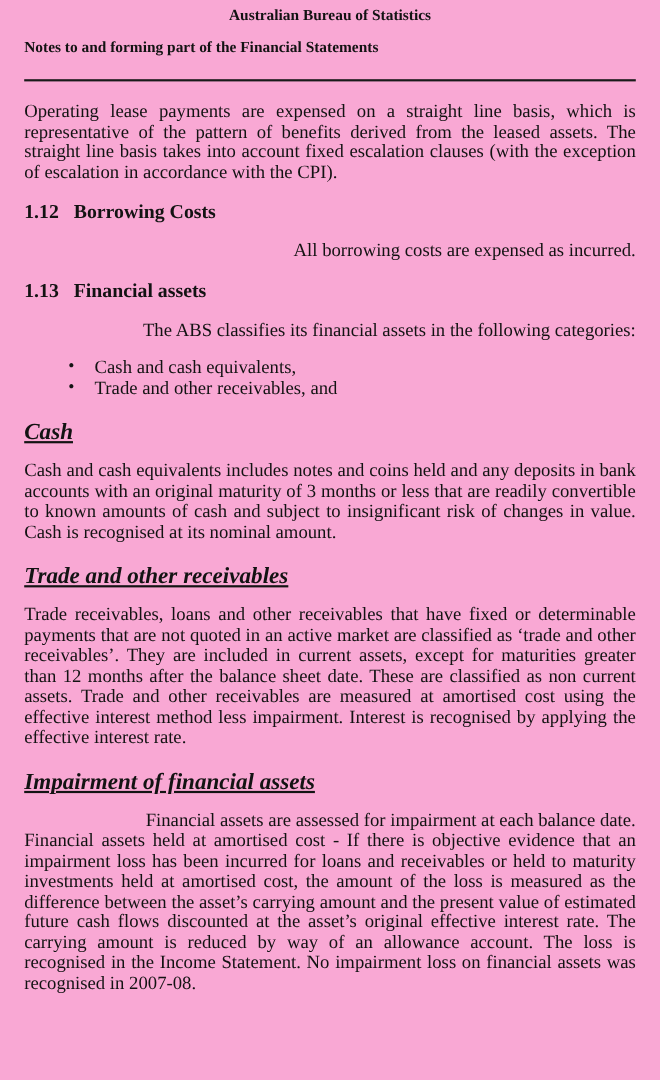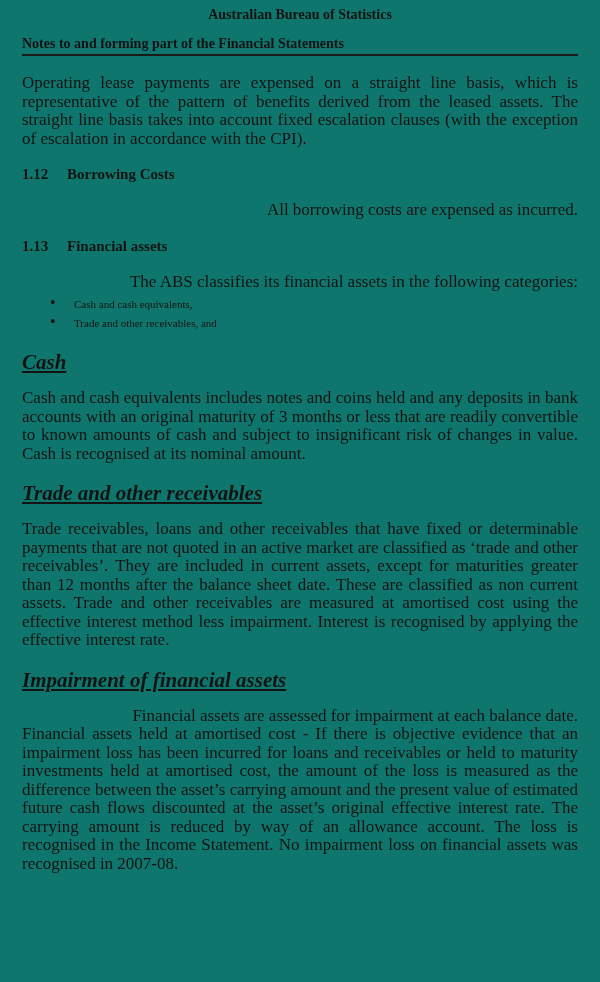--- a/index.html
+++ b/index.html
@@ -4,78 +4,78 @@
 <style>
   html, body {
     margin: 0;
     padding: 0;
     background: #ffffff;
   }
   .page {
     position: relative;
     width: 600px;
     height: 982px;
-    background: #0f766e;
+    background: #f9a8d4;
     box-sizing: border-box;
     padding: 6px 22px 0 22px;
     font-family: "Liberation Serif", "DejaVu Serif", serif;
     color: #131313;
     overflow: hidden;
   }
   .doc-title {
     text-align: center;
     font-weight: bold;
     font-size: 14px;
     line-height: 18px;
   }
   .doc-subheader {
     margin-top: 12px;
     font-weight: bold;
     font-size: 14px;
     line-height: 16px;
-    padding-bottom: 2px;
+    padding-bottom: 20px;
     border-bottom: 2px solid #1a1a1a;
   }
   p.body-para {
     margin: 18px 0 0 0;
     font-size: 17px;
     line-height: 18.5px;
     text-align: justify;
   }
   p.no-gap {
     margin-top: 0;
   }
   p.single-line {
     text-align: right;
   }
   .section-heading {
     margin: 17px 0 0 0;
-    font-size: 15px;
+    font-size: 18px;
     font-weight: bold;
     line-height: 18px;
     display: flex;
   }
   .section-number {
     display: inline-block;
     width: 45px;
     flex: 0 0 45px;
   }
   .sub-heading {
     margin: 21px 0 0 0;
     font-size: 21px;
     font-weight: bold;
     font-style: italic;
     text-decoration: underline;
     line-height: 18px;
   }
   ul.bullet-list {
-    margin: 4px;
+    margin: 16px;
     padding: 0;
     list-style: none;
-    font-size: 11px;
+    font-size: 17px;
     line-height: 18.5px;
   }
   ul.bullet-list li {
     position: relative;
     padding-left: 48px;
   }
   ul.bullet-list li::before {
     content: "\2022";
     position: absolute;
     left: 24px;

